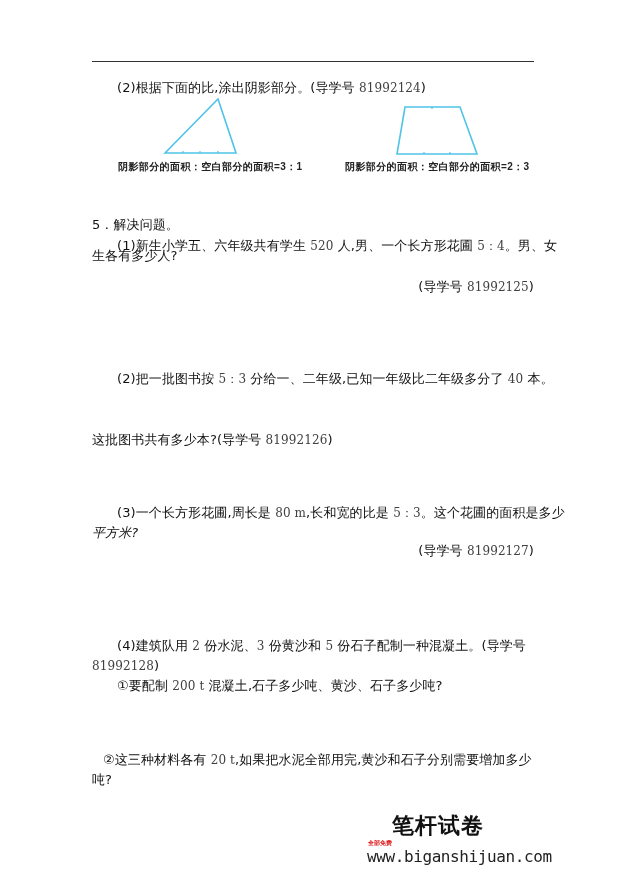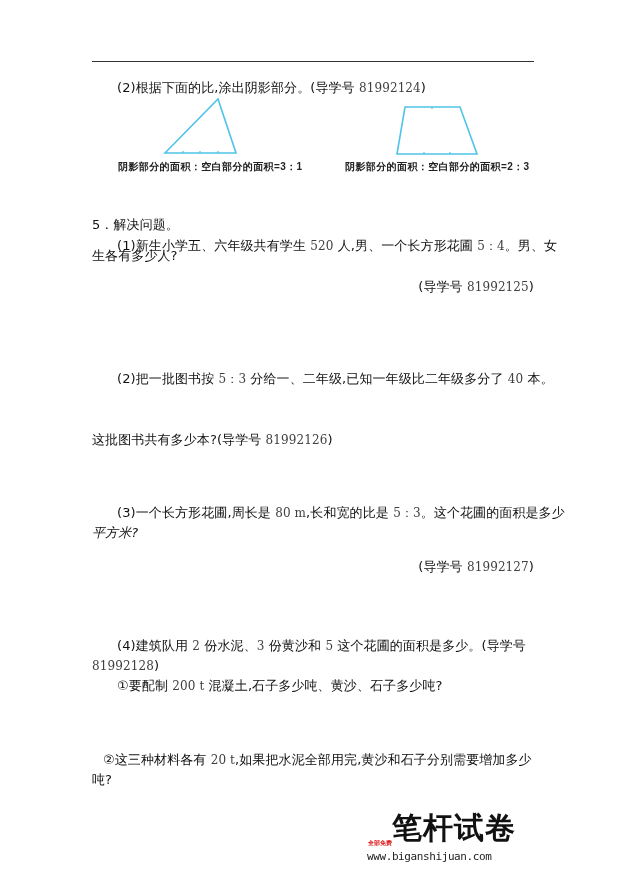--- a/index.html
+++ b/index.html
@@ -7,22 +7,22 @@
       width: 628px; height: 878px; background: #ffffff; position: relative;
       overflow: hidden; color: #111;
       font-family: "DejaVu Sans", "Liberation Sans", sans-serif;
     }
     .rule { position: absolute; left: 92px; top: 61px; width: 442px; height: 0; border-top: 1.3px solid #333; }
     .line { position: absolute; font-size: 13px; line-height: 16px; white-space: nowrap; letter-spacing: 0.1px; }
     .num { font-family: "DejaVu Serif", "Liberation Serif", serif; font-size: 12px; color: #404040; }
     .right { text-align: right; }
     .caption { position: absolute; font-family: Liberation Sans, sans-serif; font-size: 10px; font-weight: bold; color: #222; white-space: nowrap; letter-spacing: 0.4px; }
     svg.fig { position: absolute; overflow: visible; }
-    .wm-title { position: absolute; left: 392px; top: 812px; font-size: 30px; line-height: 32px; font-weight: bold; color: #111; letter-spacing: 1px; font-family: Liberation Serif, serif; }
-    .wm-url { position: absolute; left: 367px; top: 849px; font-size: 11px; line-height: 16px; font-family: "DejaVu Sans Mono", "Liberation Mono", monospace; color: #222; letter-spacing: -0.4px; }
+    .wm-title { position: absolute; left: 392px; top: 812px; font-size: 22px; line-height: 32px; font-weight: bold; color: #111; letter-spacing: 1px; font-family: Liberation Mono, monospace; }
+    .wm-url { position: absolute; left: 367px; top: 849px; font-size: 16px; line-height: 16px; font-family: "DejaVu Sans Mono", "Liberation Mono", monospace; color: #222; letter-spacing: -0.4px; }
     .wm-free { position: absolute; left: 368px; top: 839px; font-size: 6px; line-height: 7px; color: #e02020; font-weight: bold; }
   </style>
 </head>
 <body>
 
 <div class="rule"></div>
 
 <div class="line" style="left:117px; top:80px;">
   <span>(2)根据下面的比,涂出阴影部分。(导学号 </span><span class="num">81992124</span><span>)</span>
 </div>
@@ -57,26 +57,26 @@
   <span>(2)把一批图书按 </span><span class="num">5：3</span><span> 分给一、二年级,已知一年级比二年级多分了 </span><span class="num">40</span><span> 本。</span>
 </div>
 <div class="line" style="left:92px; top:391px;margin-top:41px;">
   <span>这批图书共有多少本?(导学号 </span><span class="num">81992126</span><span>)</span>
 </div>
 
 <div class="line" style="left:117px; top:505px;">
   <span>(3)一个长方形花圃,周长是 </span><span class="num">80 m</span><span>,长和宽的比是 </span><span class="num">5：3</span><span>。这个花圃的面积是多少</span>
 </div>
 <div class="line" style="left:92px; top:525px;font-style:italic;">平方米?</div>
-<div class="line right" style="right:94px; top:543px;margin-top:16px;">
+<div class="line right" style="right:94px; top:543px;">
   <span>(导学号 </span><span class="num">81992127</span><span>)</span>
 </div>
 
 <div class="line" style="left:117px; top:638px;">
-  <span>(4)建筑队用 </span><span class="num">2</span><span> 份水泥、</span><span class="num">3</span><span> 份黄沙和 </span><span class="num">5</span><span> 这个花圃的面积是多少。(导学号</span>
+  <span>(4)建筑队用 </span><span class="num">2</span><span> 份水泥、</span><span class="num">3</span><span> 份黄沙和 </span><span class="num">5</span><span> 份石子配制一种混凝土。(导学号</span>
 </div>
 <div class="line" style="left:92px; top:658px;">
   <span class="num">81992128</span><span>)</span>
 </div>
 <div class="line" style="left:117px; top:678px;">
   <span>①要配制 </span><span class="num">200  t</span><span> 混凝土,石子多少吨、黄沙、石子多少吨?</span>
 </div>
 <div class="line" style="left:103px; top:752px;">
   <span>②这三种材料各有 </span><span class="num">20  t</span><span>,如果把水泥全部用完,黄沙和石子分别需要增加多少</span>
 </div>

